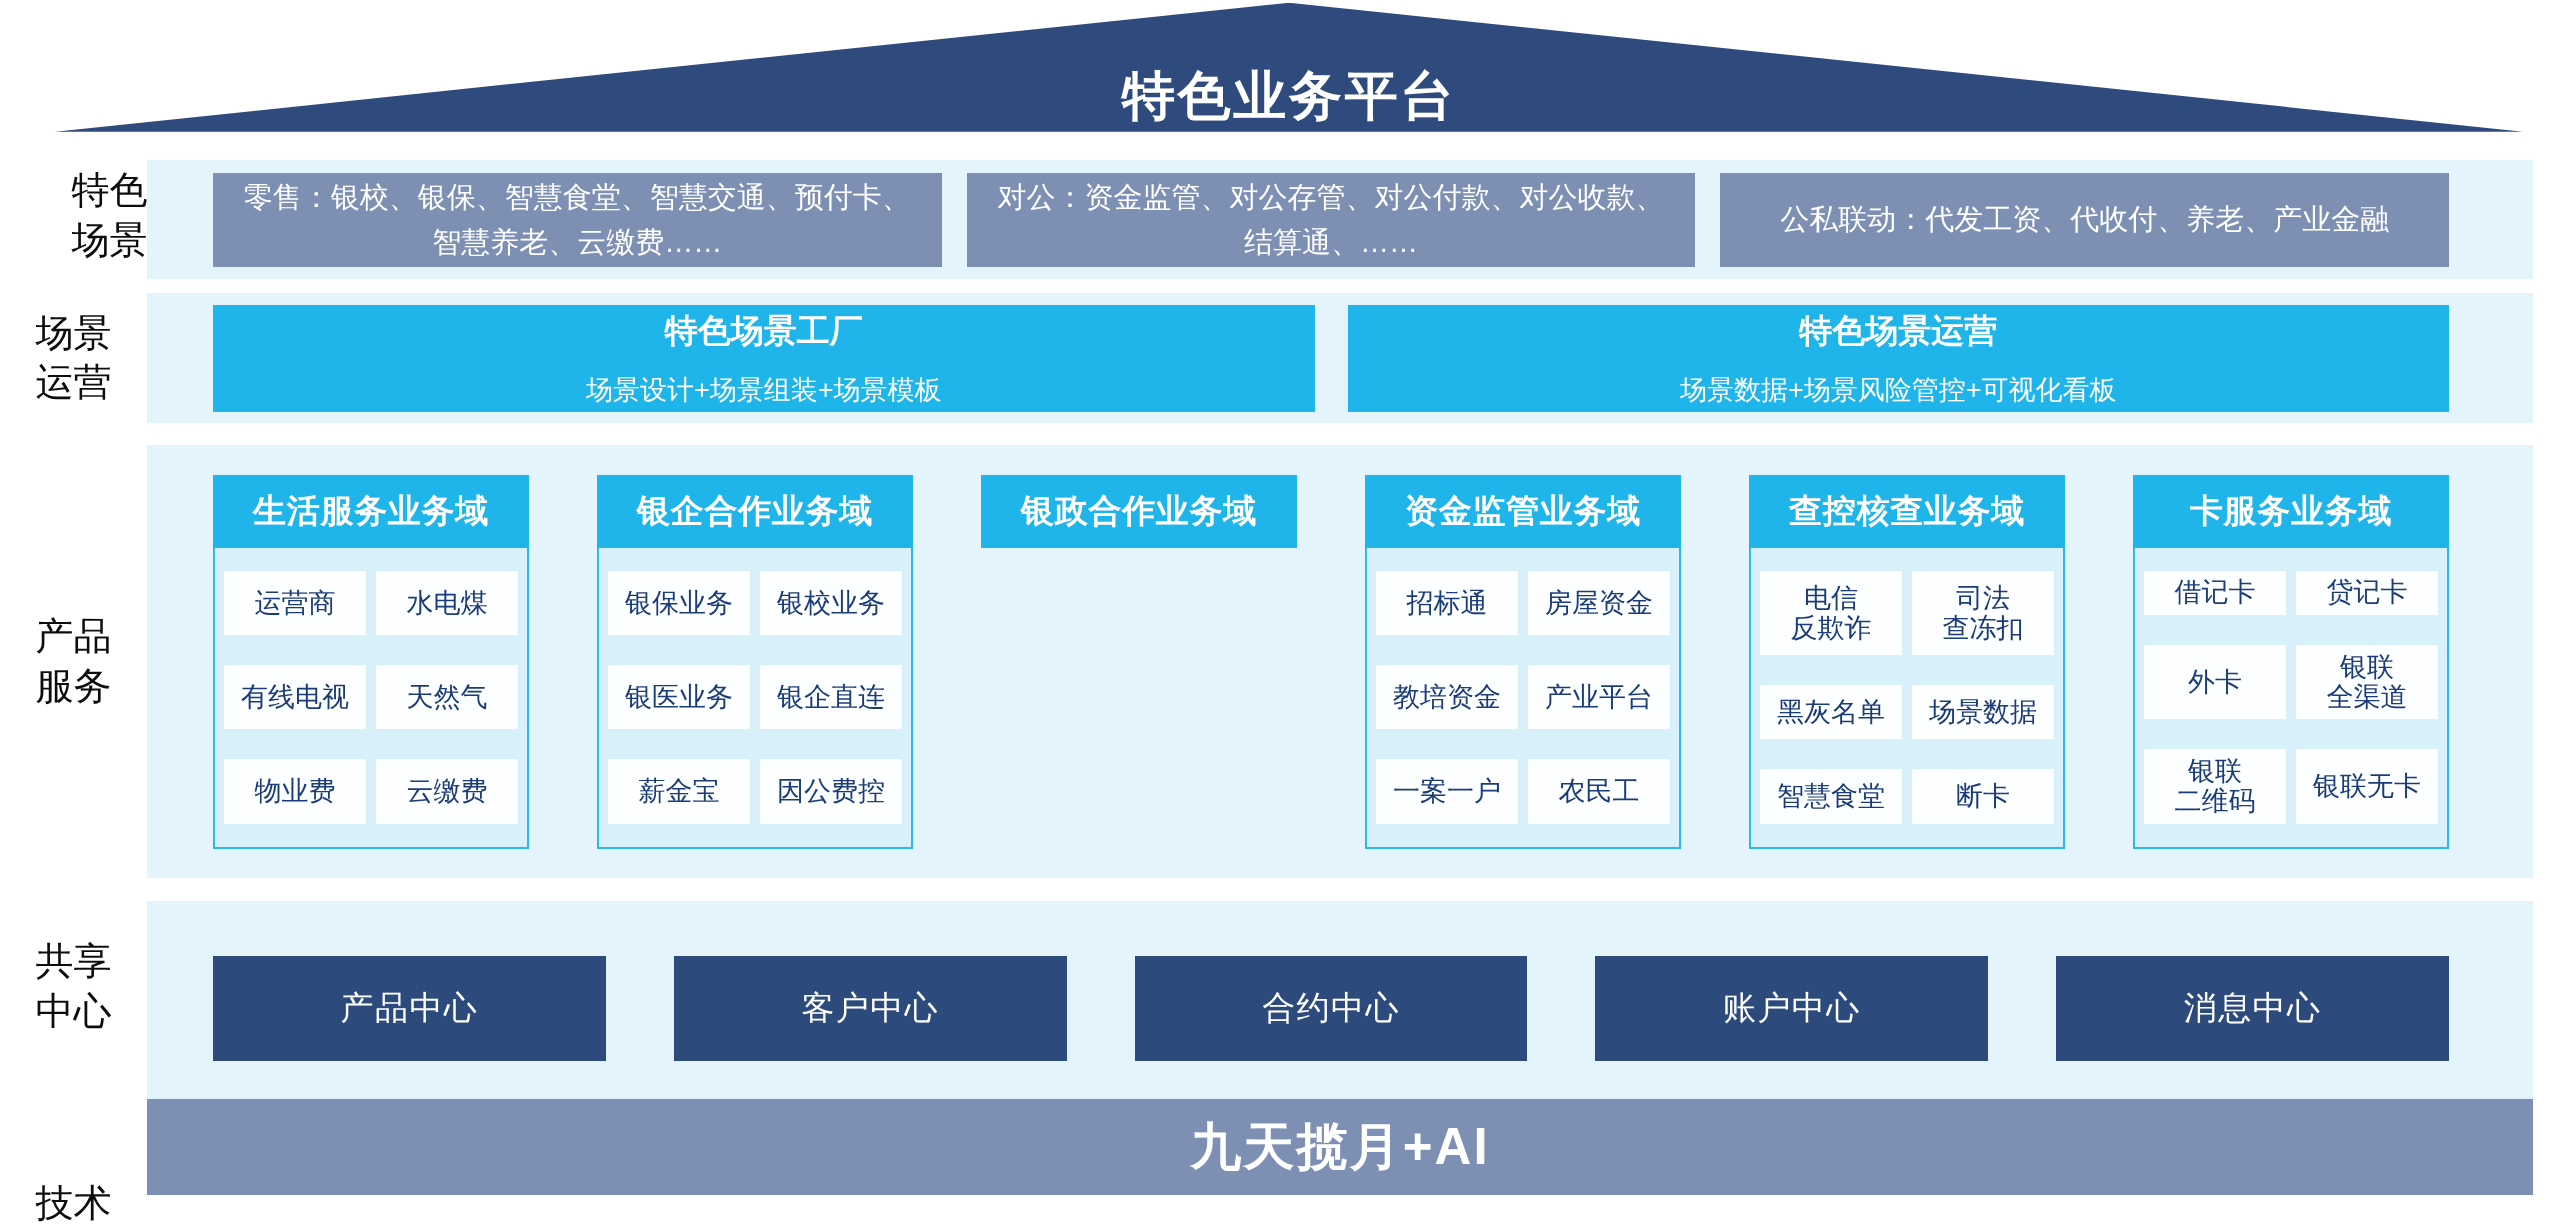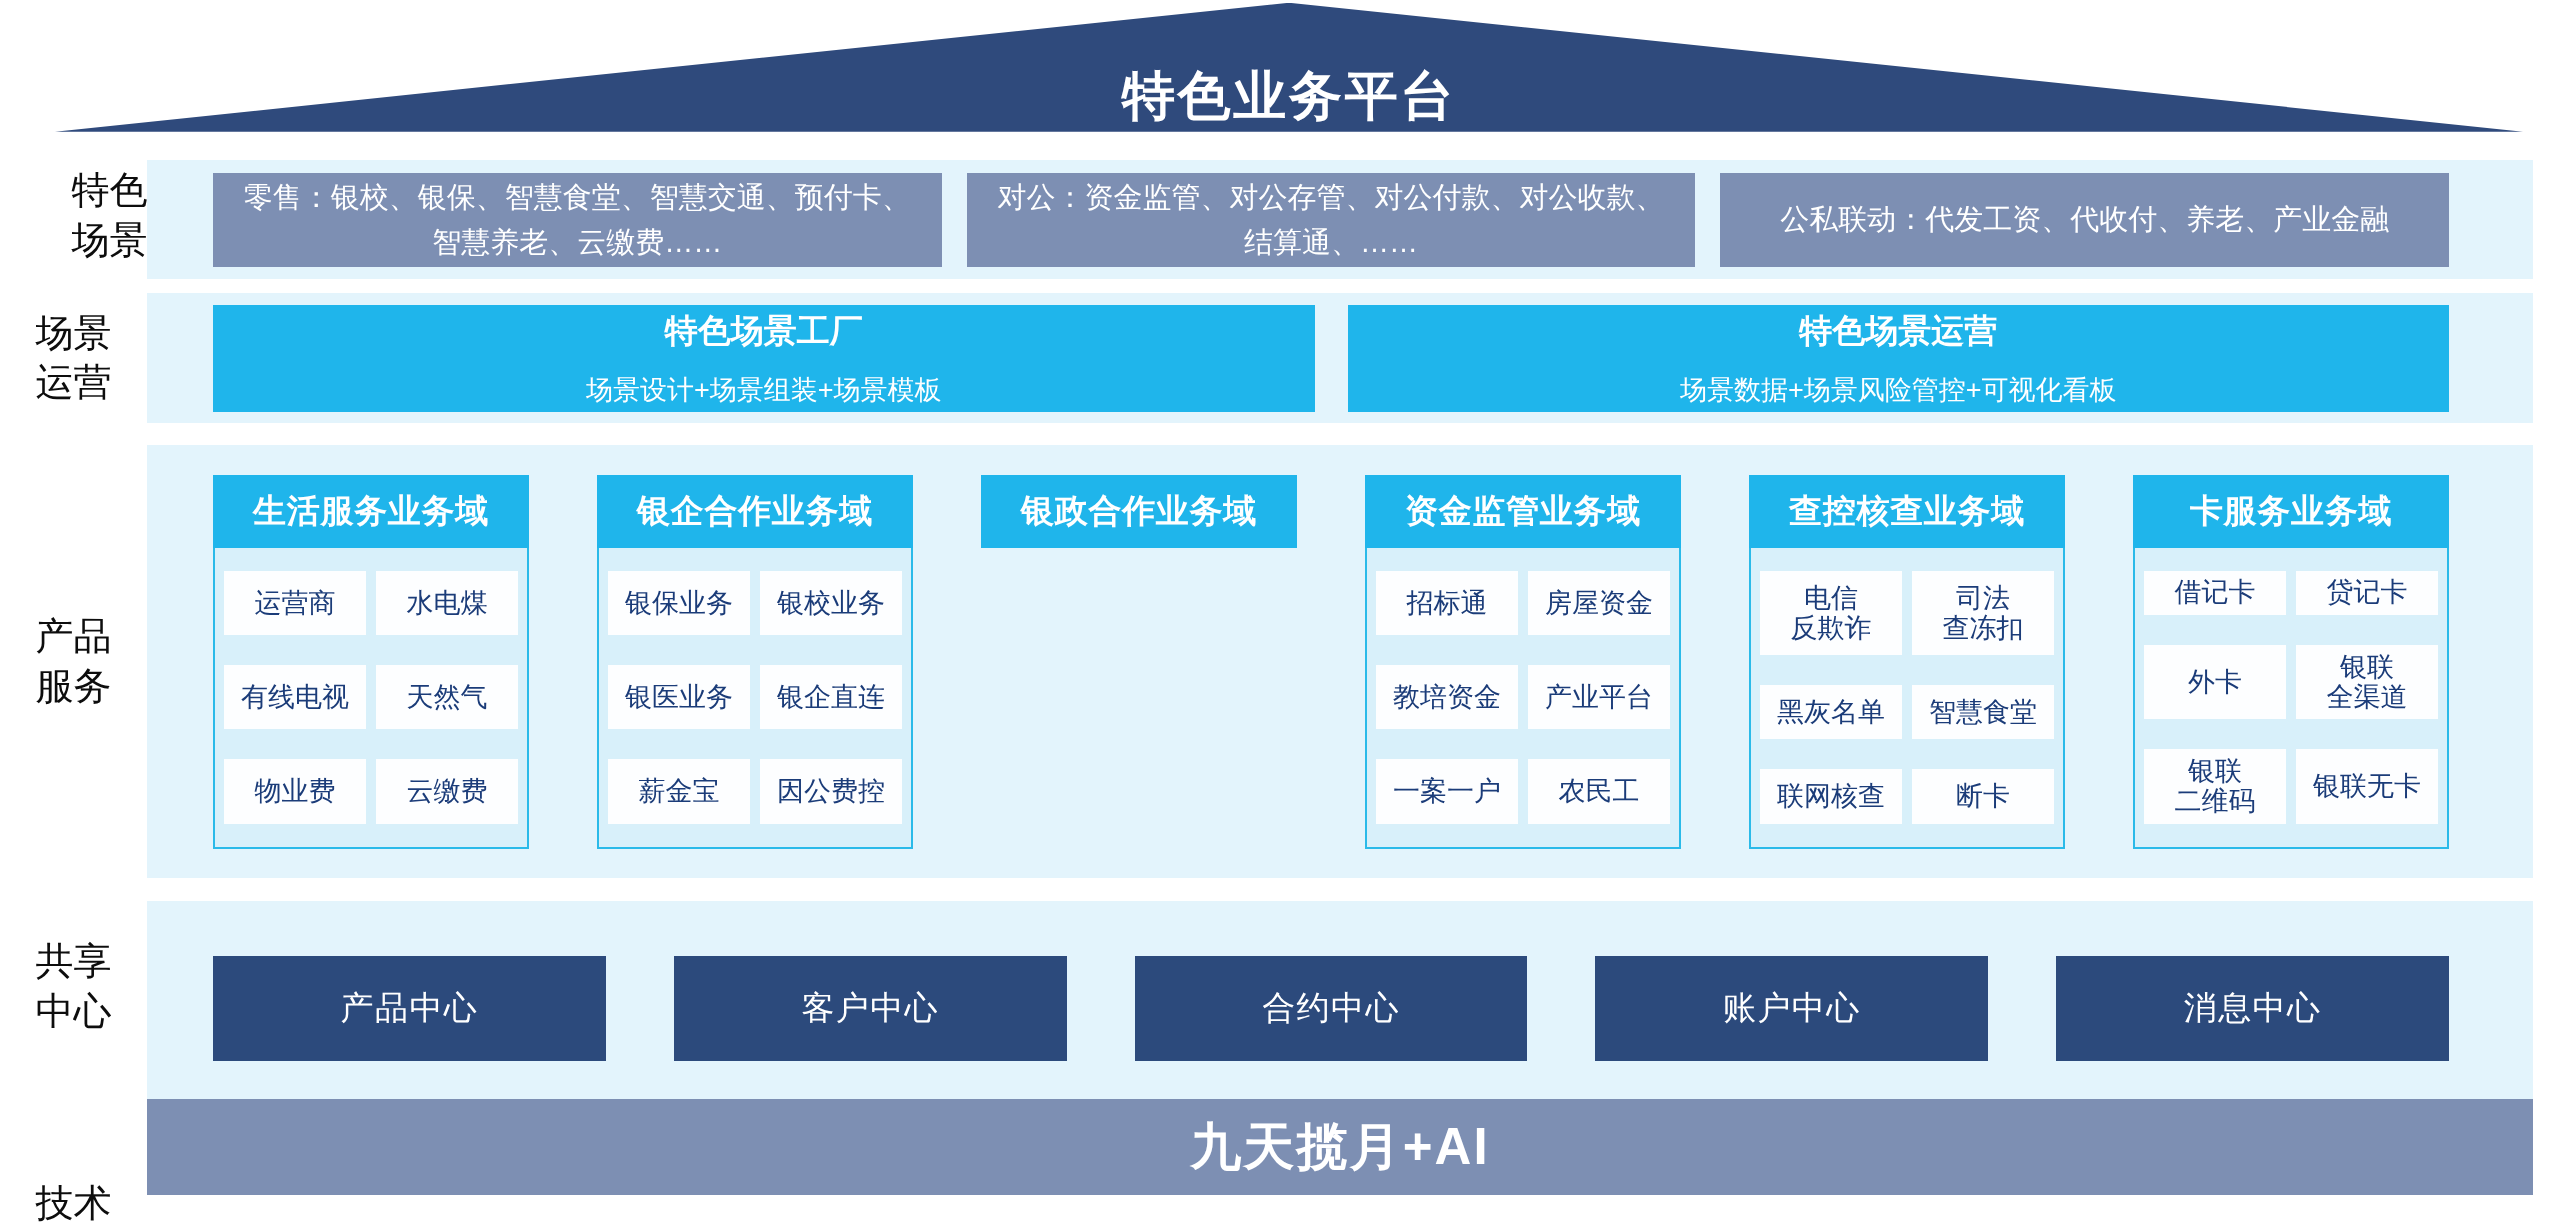--- a/index.html
+++ b/index.html
@@ -167,22 +167,22 @@
       </div>
 
       <div class="pcol">
         <div class="pcol-header">查控核查业务域</div>
         <div class="pcol-body">
           <div class="pcell">电信
 反欺诈</div>
           <div class="pcell">司法
 查冻扣</div>
           <div class="pcell">黑灰名单</div>
+          <div class="pcell">场景数据</div>
           <div class="pcell">智慧食堂</div>
-          <div class="pcell">联网核查</div>
           <div class="pcell">断卡</div>
         </div>
       </div>
 
       <div class="pcol">
         <div class="pcol-header">卡服务业务域</div>
         <div class="pcol-body">
           <div class="pcell">借记卡</div>
           <div class="pcell">贷记卡</div>
           <div class="pcell">外卡</div>

